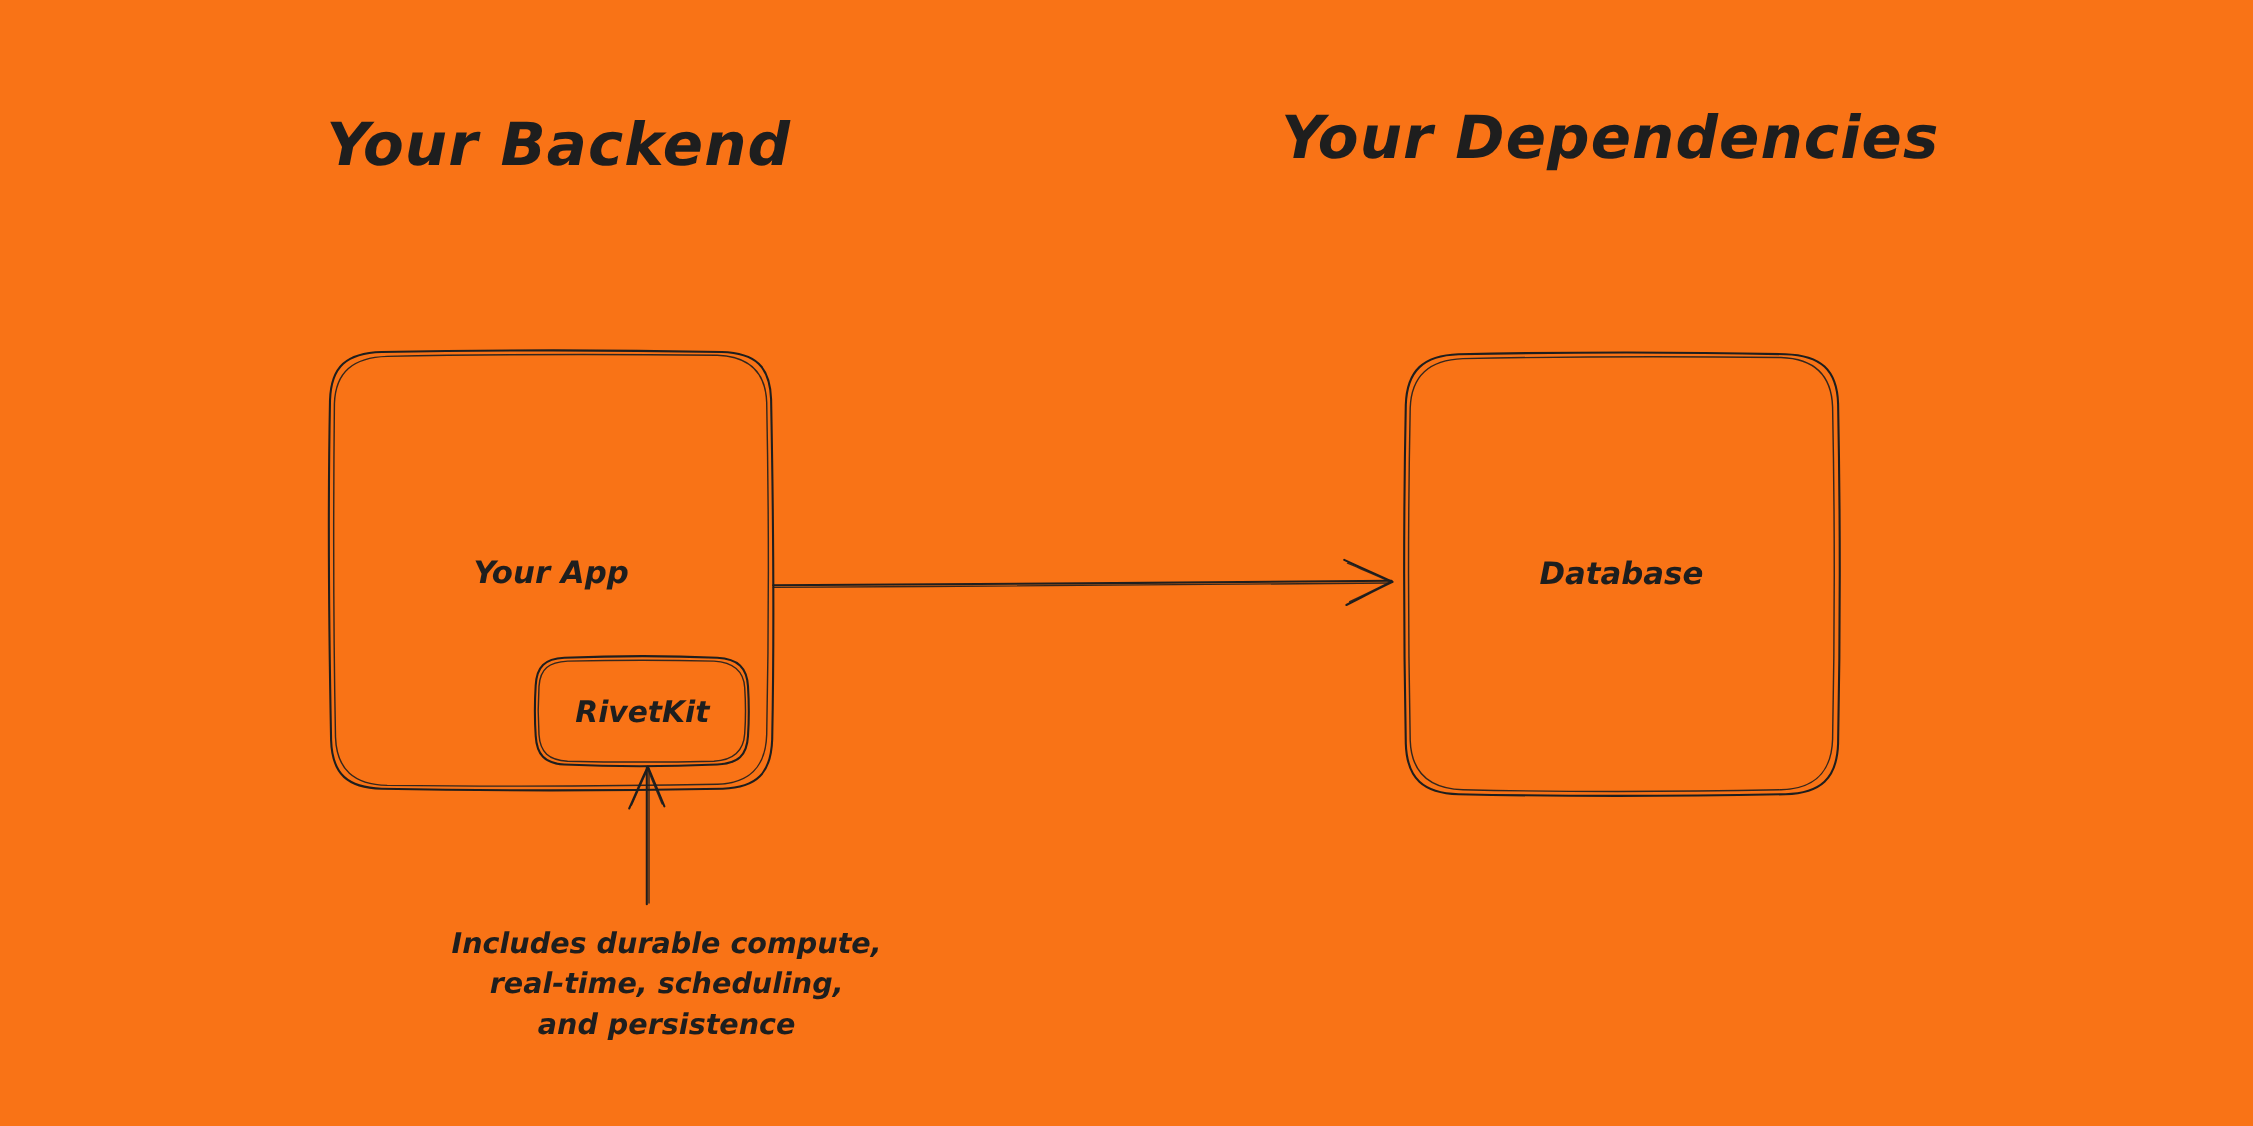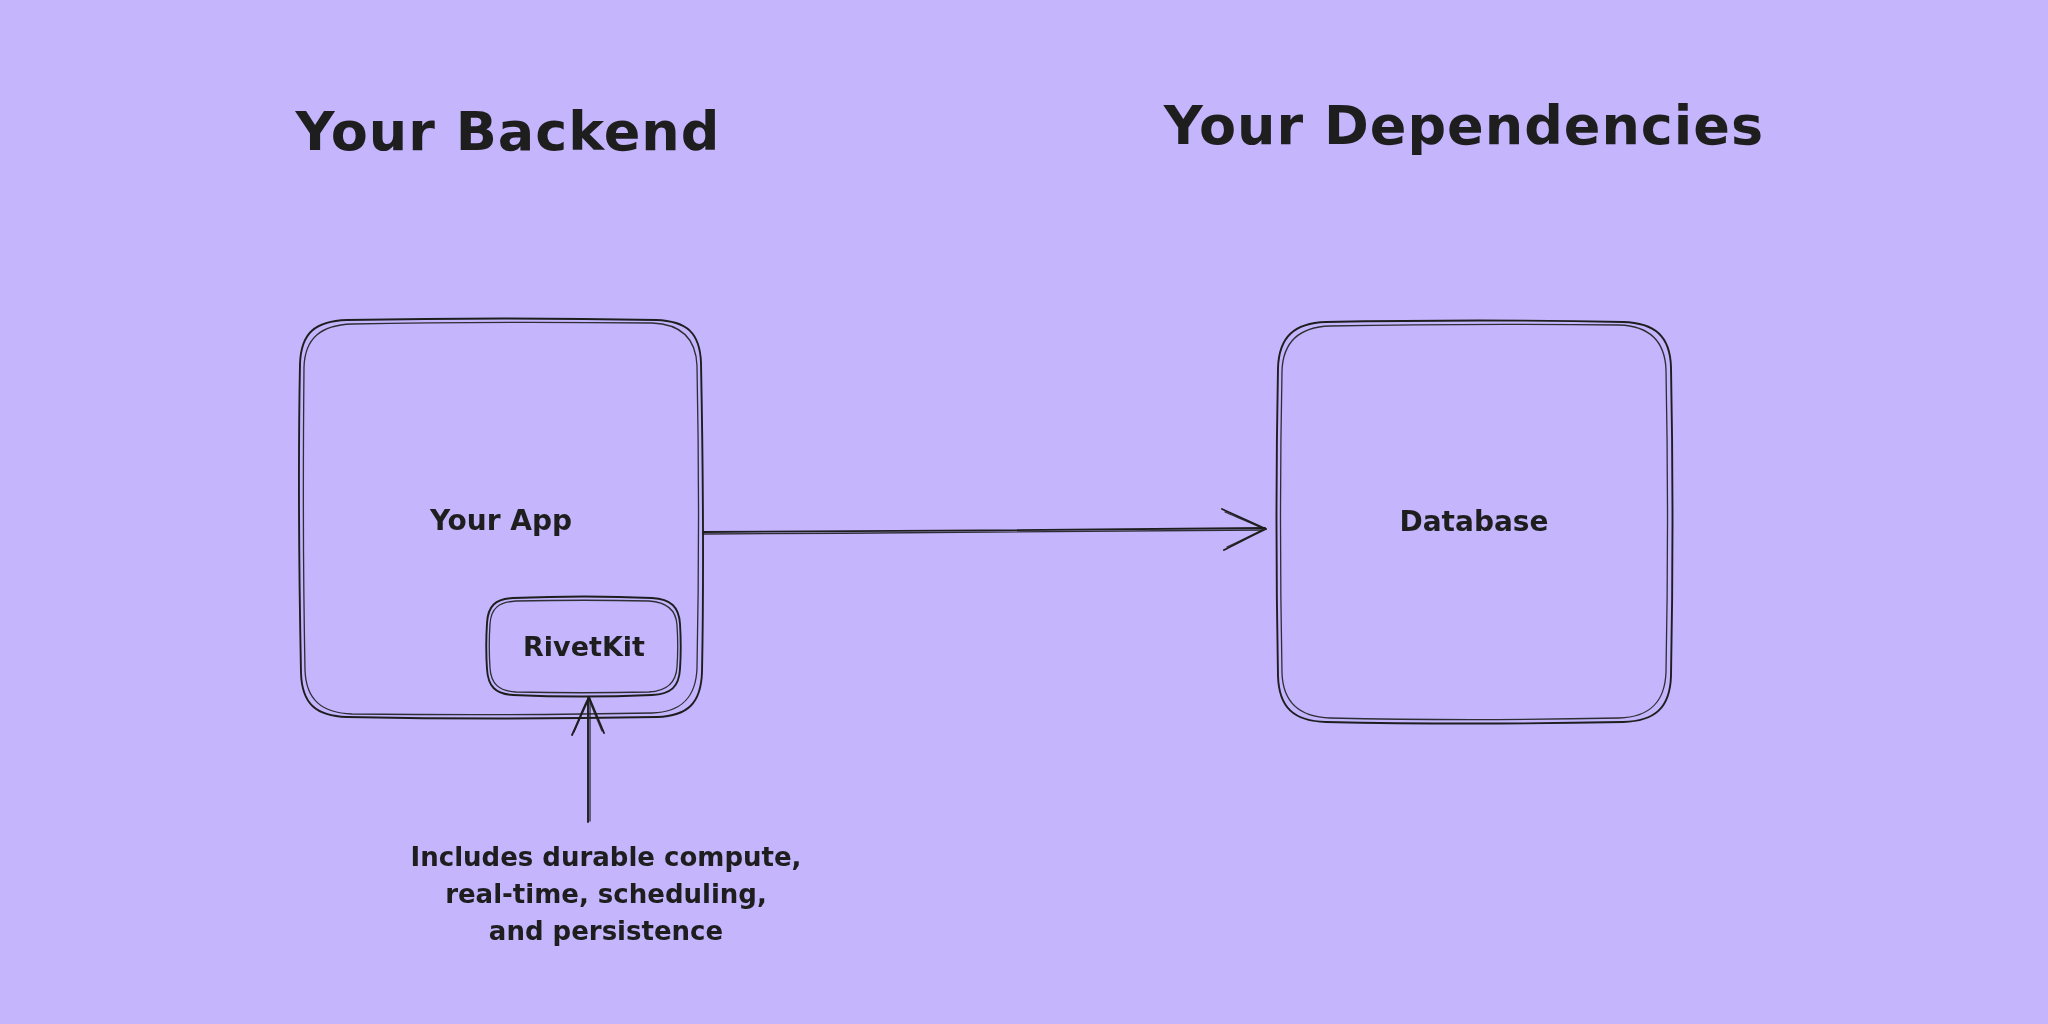--- a/index.html
+++ b/index.html
@@ -4,23 +4,24 @@
 <style>
   html, body {
     margin: 0;
     padding: 0;
     background: #ffffff;
   }
   .canvas {
     position: relative;
     width: 2048px;
     height: 1024px;
-    background: #c4b5fd;
+    background: #f97316;
     overflow: hidden;
     font-family: "DejaVu Sans", "Liberation Sans", sans-serif;
+    font-style: italic;
   }
   svg.diagram {
     position: absolute;
     inset: 0;
   }
   .sketch {
     fill: none;
     stroke: #1e1e1e;
     stroke-linecap: round;
     stroke-linejoin: round;

